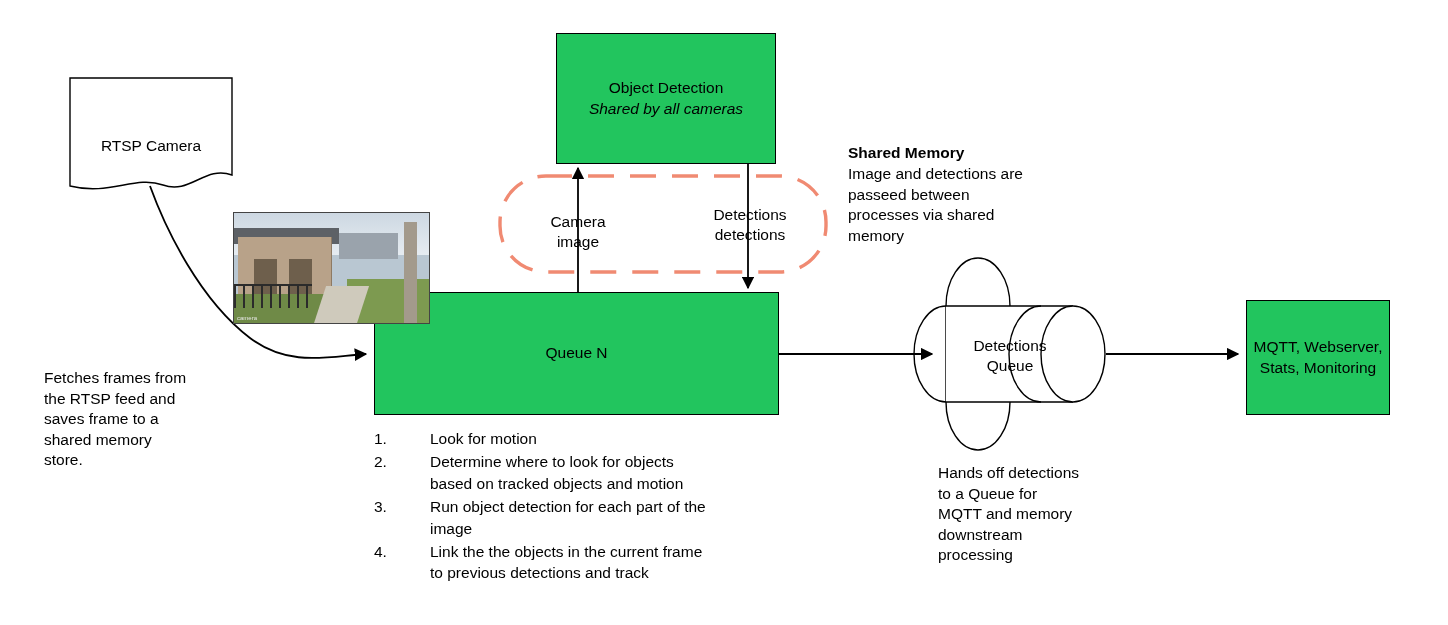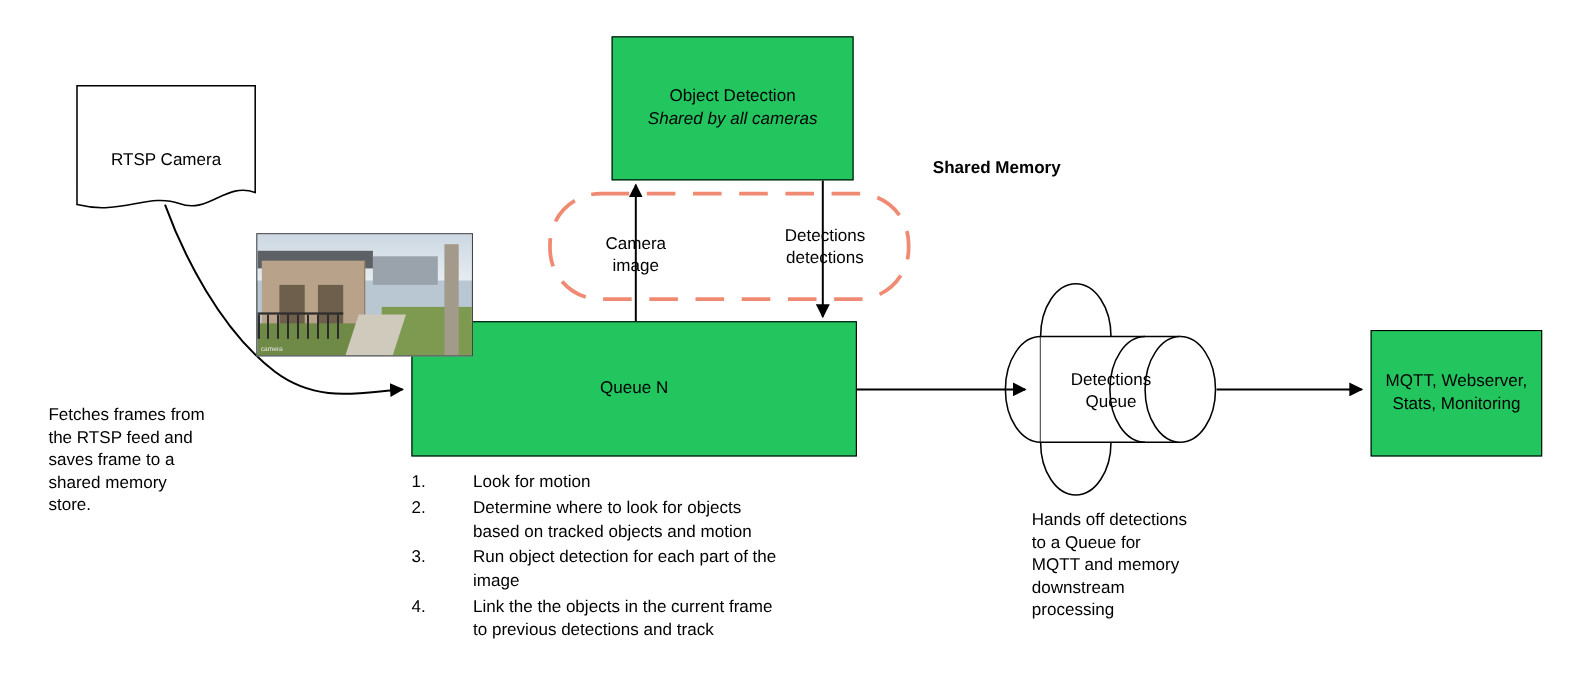--- a/index.html
+++ b/index.html
@@ -193,35 +193,39 @@
 
   <div class="node boxnode" style="left:556px; top:33px; width:220px; height:131px;">
     <div>Object Detection</div>
     <div class="sub">Shared by all cameras</div>
   </div>
 
   <div class="node boxnode" style="left:374px; top:292px; width:405px; height:123px;">
     <div>Queue N</div>
   </div>
 
-  <div class="node boxnode" style="left:1246px; top:300px; width:156px; height:115px;">
+  <div class="node boxnode" style="left:1246px; top:300px; width:144px; height:115px;">
     <div>MQTT, Webserver,</div>
     <div>Stats, Monitoring</div>
   </div>
 
   <div class="cyl-label" style="left:946px; top:336px; width:128px;">Detections
 Queue</div>
 
   <div class="edgelabel" style="left:520px; top:212px; width:116px;">Camera
 image</div>
 
   <div class="edgelabel" style="left:688px; top:205px; width:124px;">Detections
 detections</div>
 
   <div class="note bold-title" style="left:848px; top:118px; width:230px;">Shared Memory</div>
+  <div class="note" style="left:848px; top:139px; width:236px;">Image and detections are
+passeed between
+processes via shared
+memory</div>
 
   <div class="note" style="left:44px; top:343px; width:200px;">Fetches frames from
 the RTSP feed and
 saves frame to a
 shared memory
 store.</div>
 
   <div class="note" style="left:938px; top:438px; width:200px;">Hands off detections
 to a Queue for
 MQTT and memory

